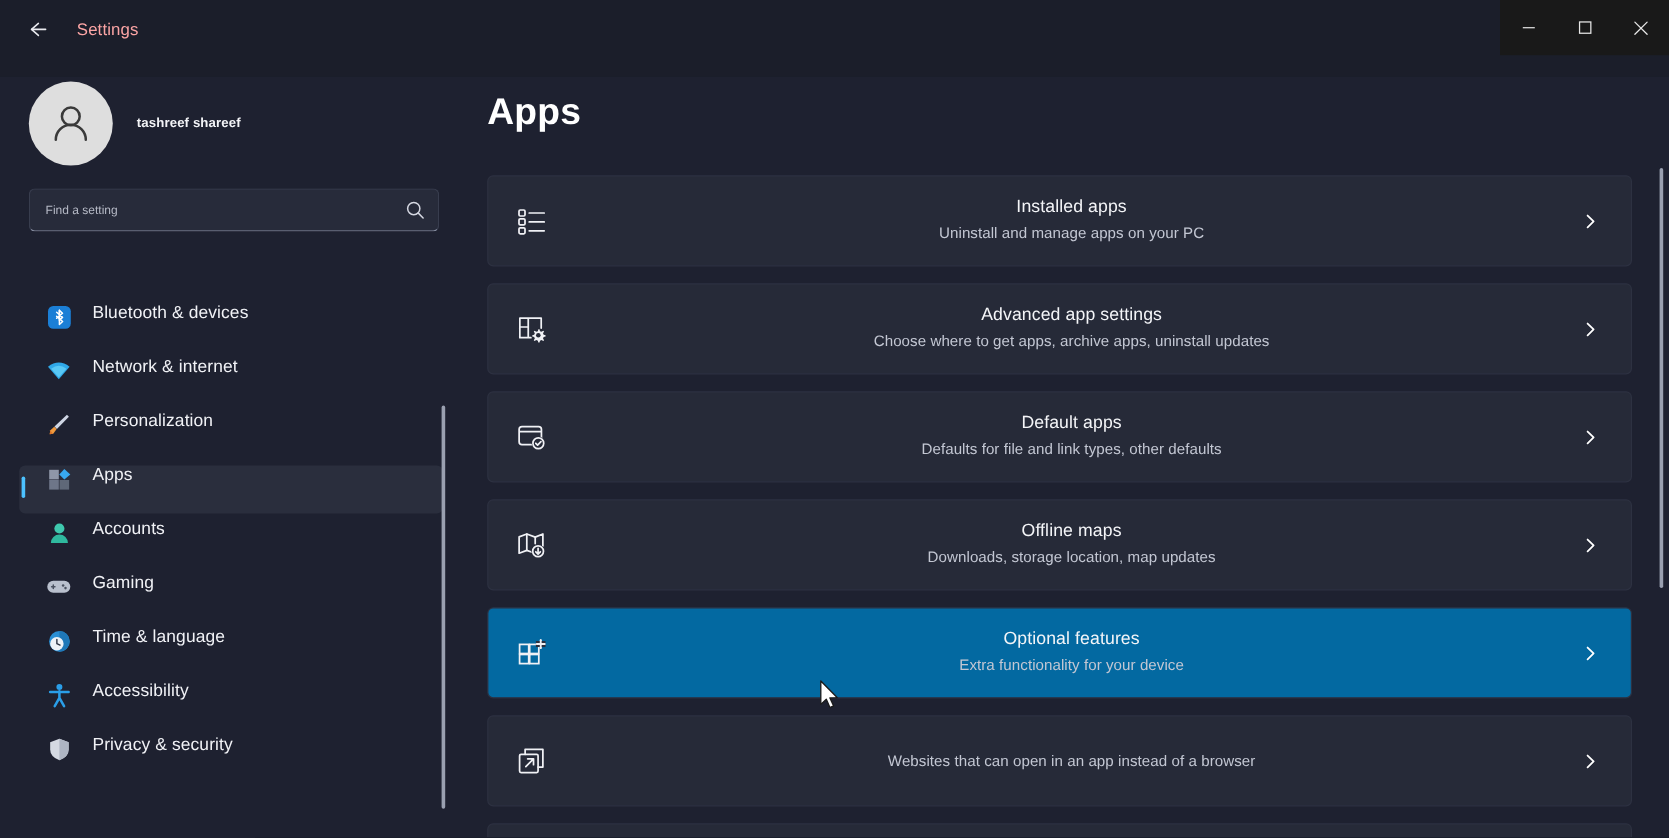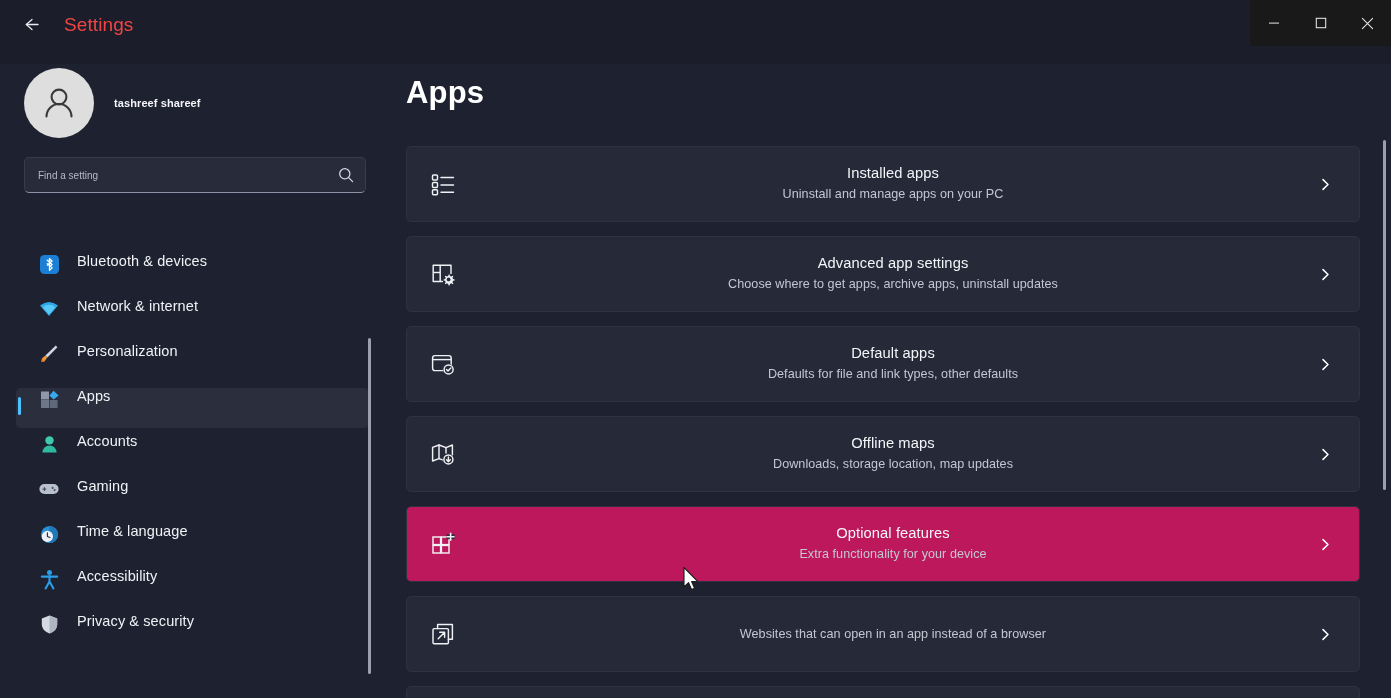--- a/index.html
+++ b/index.html
@@ -39,22 +39,22 @@
     padding-left: 14px;
     gap: 6px;
   }
   .back-btn {
     width: 34px; height: 34px;
     display: flex; align-items: center; justify-content: center;
     border-radius: 5px;
     cursor: pointer;
   }
   .titlebar-title {
-    font-size: 19px;
-    color: #ef4444;
+    font-size: 14px;
+    color: #fca5a5;
     letter-spacing: 0.1px;
     margin-left: 10px;
     line-height: 1;
   }
   .wincontrols {
     position: absolute;
     top: 0; right: 0;
     height: 46px;
     display: flex;
     background: #191919;
@@ -198,21 +198,21 @@
     display: flex;
     align-items: center;
     height: 76px;
     margin-bottom: 14px;
     background: #262a38;
     border: 1px solid #2d3141;
     border-radius: 5px;
     padding-left: 21px;
     cursor: pointer;
   }
-  .card.hovered { background: #be185d; }
+  .card.hovered { background: #0369a1; }
   .card-icon {
     width: 30px; height: 30px;
     flex: 0 0 30px;
     display: flex; align-items: center; justify-content: center;
     margin-right: 23px;
   }
   .card-text { flex: 1; text-align: center; }
   .card-title {
     font-size: 14.7px;
     color: #f4f5f8;

